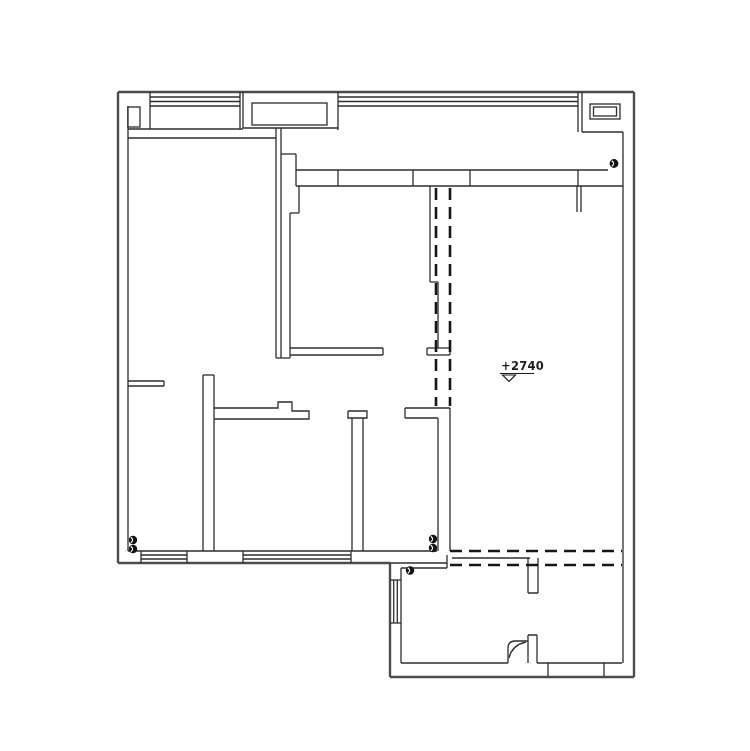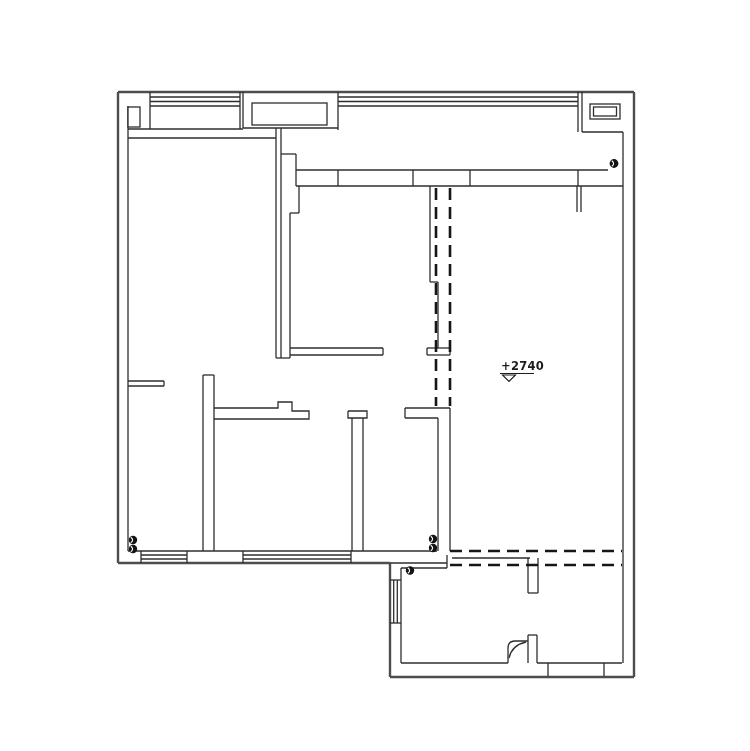--- a/index.html
+++ b/index.html
@@ -7,20 +7,21 @@
     padding: 0;
     background: #ffffff;
     font-family: "DejaVu Sans", "Liberation Sans", sans-serif;
   }
   .stage {
     position: relative;
     width: 750px;
     height: 751px;
     background: #ffffff;
     overflow: hidden;
+    border-radius: 6px;
   }
   svg { display: block; }
   text.elev {
     font-family: "DejaVu Sans", "Liberation Sans", sans-serif;
     font-size: 11.5px;
     font-weight: 600;
     fill: #1c1c1c;
     letter-spacing: 0.3px;
   }
 </style>

